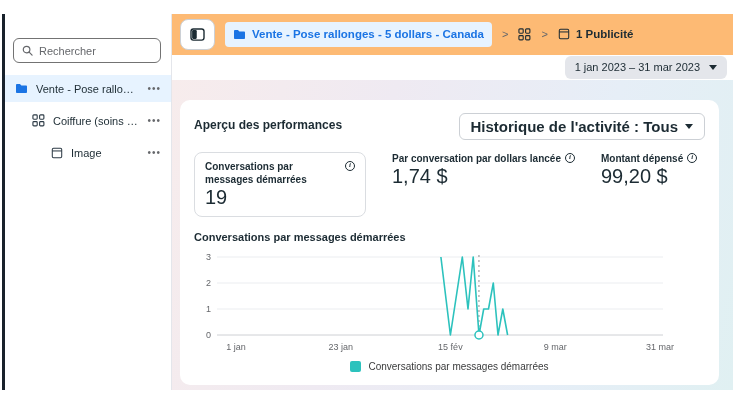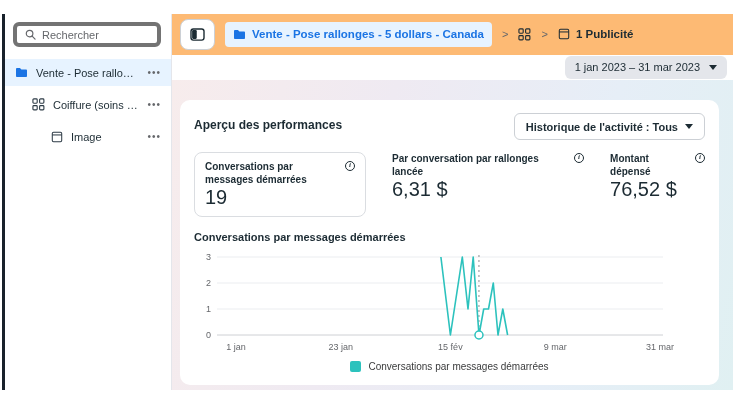--- a/index.html
+++ b/index.html
@@ -4,21 +4,21 @@
 <style>
   * { box-sizing: border-box; margin: 0; padding: 0; }
   html,body { width: 733px; height: 412px; background: #fff; overflow: hidden;
     font-family: "Liberation Sans", sans-serif; color: #1c2b33; }
 
   .window { position: absolute; left: 2px; top: 14px; width: 731px; height: 376px;
     border-left: 3px solid #18212b; display: flex; background: #fff; }
 
   
   .sidebar { width: 167px; flex-shrink: 0; border-right: 1px solid #e4e6eb; padding-top: 8px; }
-  .searchbox { margin: 0 10px 12px 8px; height: 25px; border: 4px solid #737373; border-radius: 6px;
+  .searchbox { margin: 16px 10px 12px 8px; height: 25px; border: 1px solid #737373; border-radius: 6px;
     display: flex; align-items: center; gap: 6px; padding: 0 8px; background: #fff; }
   .searchbox input { border: none; outline: none; width: 100%; font-size: 11px;
     font-family: "Liberation Sans", sans-serif; color: #1c2b33; background: transparent; }
   .searchbox input::placeholder { color: #65676b; }
   .nav-item { height: 27px; display: flex; align-items: center; gap: 8px; padding-left: 10px;
     font-size: 11px; color: #1c2b33; margin-bottom: 5px; cursor: pointer; }
   .nav-item.selected { background: #e7f3ff; }
   .nav-item.lvl2 { padding-left: 27px; }
   .nav-item.lvl3 { padding-left: 46px; }
   .nav-label { white-space: nowrap; overflow: hidden; text-overflow: ellipsis; }
@@ -42,21 +42,21 @@
 
   .content { flex: 1; background: linear-gradient(105deg, #f7ecec 0%, #efeaf2 35%, #e6eef7 70%, #e0f0f2 100%);
     padding: 20px 14px 5px 8px; }
   .card { background: #fff; border-radius: 10px; height: 100%; padding: 13px 14px;
     display: flex; flex-direction: column; }
 
   .card-header { display: flex; align-items: flex-start; }
   .card-title { font-size: 12px; font-weight: bold; padding-top: 5px; }
   .header-buttons { margin-left: auto; display: flex; gap: 8px; }
   .btn { height: 27px; border: 1px solid #ccd0d5; border-radius: 6px; background: #fff;
-    font-size: 11px; font-weight: bold; color: #1c2b33; display: flex; align-items: center;
+    font-size: 15px; font-weight: bold; color: #1c2b33; display: flex; align-items: center;
     gap: 7px; padding: 0 11px; cursor: pointer; font-family: "Liberation Sans", sans-serif; margin-left: 38px; }
 
   .metrics { display: flex; gap: 26px; margin-top: 12px; align-items: flex-start; }
   .metric-box { border: 1px solid #dadde1; border-radius: 8px; padding: 7px 10px; width: 172px; flex-shrink: 0; }
   .metric-label { font-size: 10px; font-weight: bold; line-height: 1.3; display: flex; gap: 4px; }
   .metric-label .grow { flex: 1; }
   .metric-value { font-size: 20px; margin-top: 0; }
   .info-i { display: inline-flex; width: 10px; height: 10px; border: 1px solid #1c2b33; border-radius: 50%;
     color: #1c2b33; font-size: 7px; align-items: center; justify-content: center; flex-shrink: 0;
     font-family: "Liberation Serif", serif; font-style: italic; font-weight: bold; cursor: pointer; margin-top: 1px; }
@@ -197,31 +197,31 @@
         <div class="metrics">
           <div class="metric-box">
             <div class="metric-label">
               <span class="grow">Conversations par messages démarrées</span>
               <span class="info-i">i</span>
             </div>
             <div class="metric-value">19</div>
           </div>
           <div>
             <div class="metric-label">
-              <span>Par conversation par rallonges lancée</span>
+              <span>Par conversation par dollars lancée</span>
               <span class="info-i">i</span>
             </div>
-            <div class="metric-value">6,31 $</div>
+            <div class="metric-value">1,74 $</div>
           </div>
           <div>
             <div class="metric-label">
               <span>Montant dépensé</span>
               <span class="info-i">i</span>
             </div>
-            <div class="metric-value">76,52 $</div>
+            <div class="metric-value">99,20 $</div>
           </div>
         </div>
 
         <div class="chart-title">Conversations par messages démarrées</div>
 
         <div class="chart-wrap">
           <svg viewBox="0 0 511 112" width="511" height="112">
               <line x1="23" x2="469" y1="88" y2="88" stroke="#ced0d4" stroke-width="1"></line>
               <text x="17" y="91" text-anchor="end" fill="#65676b" font-size="9">0</text>
               <line x1="23" x2="469" y1="62" y2="62" stroke="#ebedf0" stroke-width="1"></line>

